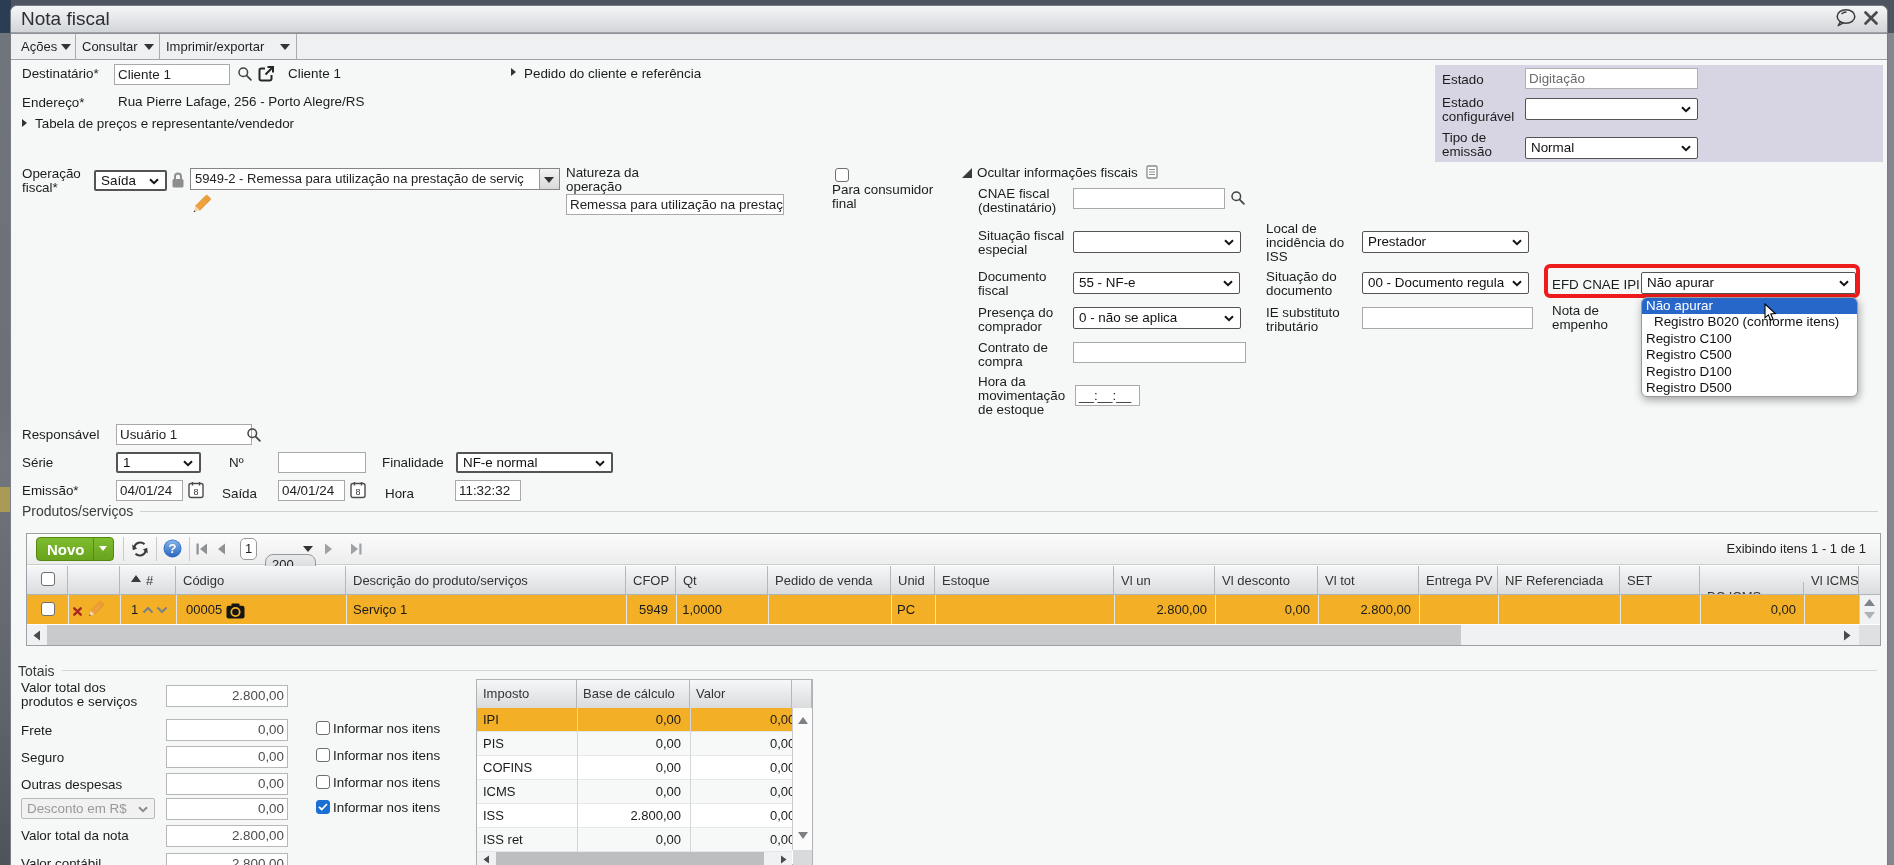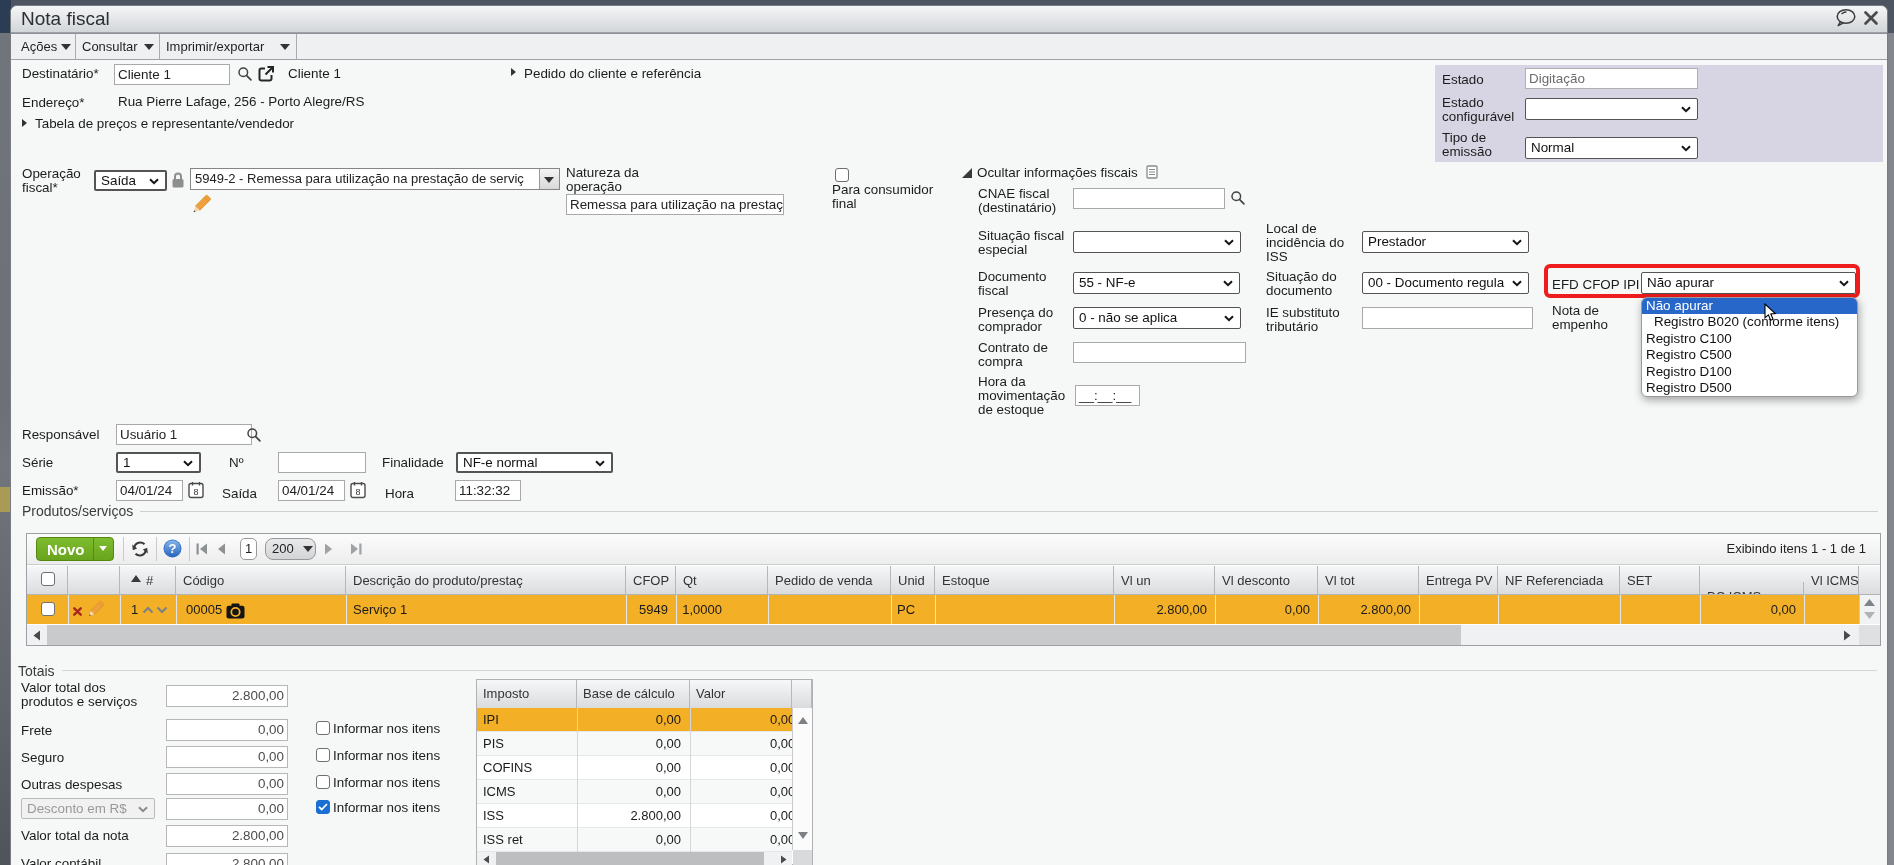--- a/index.html
+++ b/index.html
@@ -148,21 +148,21 @@
 <div class="lb" style="left:1266px;top:320px">tributário</div>
 <div class="in" style="left:1362px;top:307px;width:171px;height:22px"></div>
 <div class="lb" style="left:978px;top:341px">Contrato de</div>
 <div class="lb" style="left:978px;top:355px">compra</div>
 <div class="in" style="left:1073px;top:342px;width:173px;height:21px"></div>
 <div class="lb" style="left:978px;top:375px">Hora da</div>
 <div class="lb" style="left:978px;top:389px">movimentação</div>
 <div class="lb" style="left:978px;top:403px">de estoque</div>
 <div class="in" style="left:1075px;top:385px;width:65px;height:21px">__:__:__</div>
 <div class="ab" style="left:1544px;top:264px;width:316px;height:34px;border:4px solid #ee1c1c;border-radius:6px"></div>
-<div class="lb" style="left:1552px;top:278px">EFD CFOP IPI</div>
+<div class="lb" style="left:1552px;top:278px">EFD CNAE IPI</div>
 <div class="sel" style="left:1641px;top:272px;width:215px;height:22px">Não apurar<svg class="ch" viewBox="0 0 10 7">
         <path d="M1 1.2 L5 5.2 L9 1.2" fill="none" stroke="#141414" stroke-width="2"></path>
       </svg></div>
 <div class="lb" style="left:1552px;top:304px">Nota de</div>
 <div class="lb" style="left:1552px;top:318px">empenho</div>
 <div class="ab" style="left:1641px;top:297px;width:217px;height:100px;background:#fff;border:1px solid #9b9b9b;border-radius:6px;box-shadow:1px 3px 8px rgba(0,0,0,0.35);overflow:hidden">
       <div style="height:16.4px;background:#2767c9;color:#fff;font-size:13.4px;line-height:16px;padding-left:4px">Não apurar</div>
       <div style="height:16.4px;font-size:13.4px;line-height:16px;padding-left:12px;color:#111">Registro B020 (conforme itens)</div>
       <div style="height:16.4px;font-size:13.4px;line-height:16px;padding-left:4px;color:#111">Registro C100</div>
       <div style="height:16.4px;font-size:13.4px;line-height:16px;padding-left:4px;color:#111">Registro C500</div>
@@ -233,36 +233,36 @@
 <text x="9.5" y="14" font-size="13" font-weight="bold" font-family="Liberation Sans" fill="#fff" text-anchor="middle">?</text>
     </svg>
 <svg class="ab" style="left:196px;top:543px" width="12" height="12" viewBox="0 0 12 12">
 <rect x="0.5" y="0.5" width="2.2" height="11" fill="#8e9194"></rect>
       <polygon points="11,0.5 11,11.5 4,6" fill="#8e9194"></polygon>
     </svg>
 <svg class="ab" style="left:217px;top:543px" width="9" height="12" viewBox="0 0 9 12">
 <polygon points="8,0.5 8,11.5 1,6" fill="#8e9194"></polygon>
     </svg>
 <div class="ab" style="left:240px;top:538px;width:17px;height:22px;background:#fff;border:1px solid #9a9a9a;border-radius:5px;font-size:13px;line-height:20px;text-align:center;color:#222">1</div>
-<div class="ab" style="left:265px;top:538px;width:51px;height:22px;background:linear-gradient(#e9eaeb,#d3d4d6);border:1px solid #98989a;border-radius:8px;font-size:13px;line-height:20px;padding-left:6px;color:#222">200</div>
+<div class="ab" style="left:265px;top:554px;width:51px;height:22px;background:linear-gradient(#e9eaeb,#d3d4d6);border:1px solid #98989a;border-radius:8px;font-size:13px;line-height:20px;padding-left:6px;color:#222">200</div>
 <div class="ab" style="left:303px;top:546px;width:0;height:0;border-top:6px solid #333;border-left:5px solid transparent;border-right:5px solid transparent"></div>
 <svg class="ab" style="left:324px;top:543px" width="9" height="12" viewBox="0 0 9 12">
 <polygon points="1,0.5 1,11.5 8,6" fill="#9fa2a5"></polygon>
     </svg>
 <svg class="ab" style="left:350px;top:543px" width="12" height="12" viewBox="0 0 12 12">
 <polygon points="1,0.5 1,11.5 8,6" fill="#9fa2a5"></polygon>
       <rect x="9.3" y="0.5" width="2.2" height="11" fill="#9fa2a5"></rect>
     </svg>
 <div class="ab" style="left:1726px;top:541px;width:140px;text-align:right;font-size:13px;line-height:15px;color:#222;white-space:nowrap">Exibindo itens 1 - 1 de 1</div>
 <div class="ab" style="left:27px;top:566px;width:1853px;height:29px;background:linear-gradient(#f6f7f8,#d9dbdd)"></div>
 <div class="hc" style="left:26px;top:566px;width:42px"></div>
 <div class="hc" style="left:68px;top:566px;width:52px"></div>
 <div class="hc" style="left:120px;top:566px;width:56px"></div>
 <div class="hc" style="left:176px;top:566px;width:170px">Código</div>
-<div class="hc" style="left:346px;top:566px;width:280px">Descrição do produto/prestaç</div>
+<div class="hc" style="left:346px;top:566px;width:280px">Descrição do produto/serviços</div>
 <div class="hc" style="left:626px;top:566px;width:50px">CFOP</div>
 <div class="hc" style="left:676px;top:566px;width:92px">Qt</div>
 <div class="hc" style="left:768px;top:566px;width:123px">Pedido de venda</div>
 <div class="hc" style="left:891px;top:566px;width:44px">Unid</div>
 <div class="hc" style="left:935px;top:566px;width:179px">Estoque</div>
 <div class="hc" style="left:1114px;top:566px;width:101px">Vl un</div>
 <div class="hc" style="left:1215px;top:566px;width:103px">Vl desconto</div>
 <div class="hc" style="left:1318px;top:566px;width:101px">Vl tot</div>
 <div class="hc" style="left:1419px;top:566px;width:79px">Entrega PV</div>
 <div class="hc" style="left:1498px;top:566px;width:122px">NF Referenciada</div>

